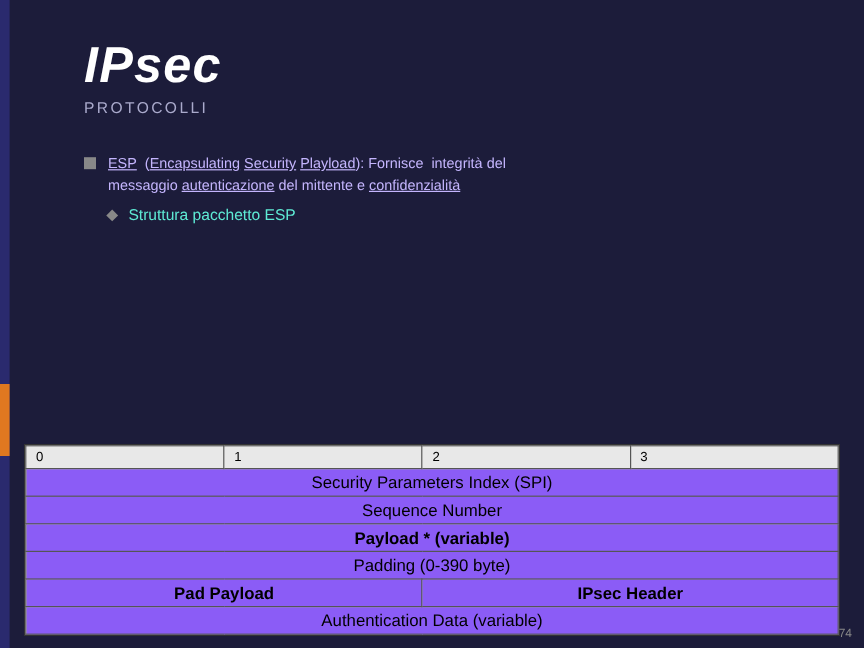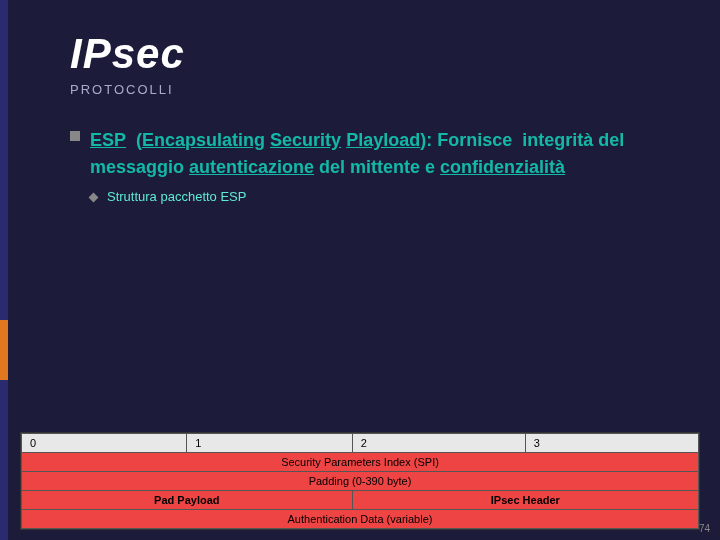--- a/index.html
+++ b/index.html
@@ -78,24 +78,23 @@
 
     .bullet-square {
       width: 10px;
       height: 10px;
       background: #888;
       flex-shrink: 0;
       margin-top: 4px;
     }
 
     .main-bullet-text {
-      font-size: 18px;
-      color: #14b8a6;
+      font-size: 12px;
+      color: #c4b5fd;
       line-height: 1.5;
-      font-weight: bold;
     }
 
     .main-bullet-text u {
       text-decoration: underline;
     }
 
     .sub-bullet {
       display: flex;
       align-items: flex-start;
       gap: 10px;
@@ -128,22 +127,22 @@
     table {
       width: 100%;
       border-collapse: collapse;
       color: #000000;
     }
 
     table td {
       border: 1px solid #555555;
       padding: 3px 6px;
       text-align: center;
-      font-size: 11px;
-      background: #ef4444;
+      font-size: 14px;
+      background: #8b5cf6;
     }
 
     .header-row td {
       background: #f0f0f0;
       font-weight: normal;
       font-size: 11px;
       color: #000;
       padding: 3px 8px;
     }
 
@@ -200,20 +199,26 @@
           <tr class="header-row">
         <td class="col-num">0</td>
         <td class="col-num">1</td>
         <td class="col-num">2</td>
         <td class="col-num">3</td>
       </tr>
       <tr>
         <td colspan="4">Security Parameters Index (SPI)</td>
       </tr>
       <tr>
+        <td colspan="4">Sequence Number</td>
+      </tr>
+      <tr>
+        <td colspan="4" class="bold-cell">Payload * (variable)</td>
+      </tr>
+      <tr>
         <td colspan="4">Padding (0-390 byte)</td>
       </tr>
       <tr>
         <td colspan="2" class="bold-cell">Pad Payload</td>
         <td colspan="2" class="bold-cell">IPsec Header</td>
       </tr>
       <tr>
         <td colspan="4">Authentication Data (variable)</td>
       </tr>
     </tbody>

